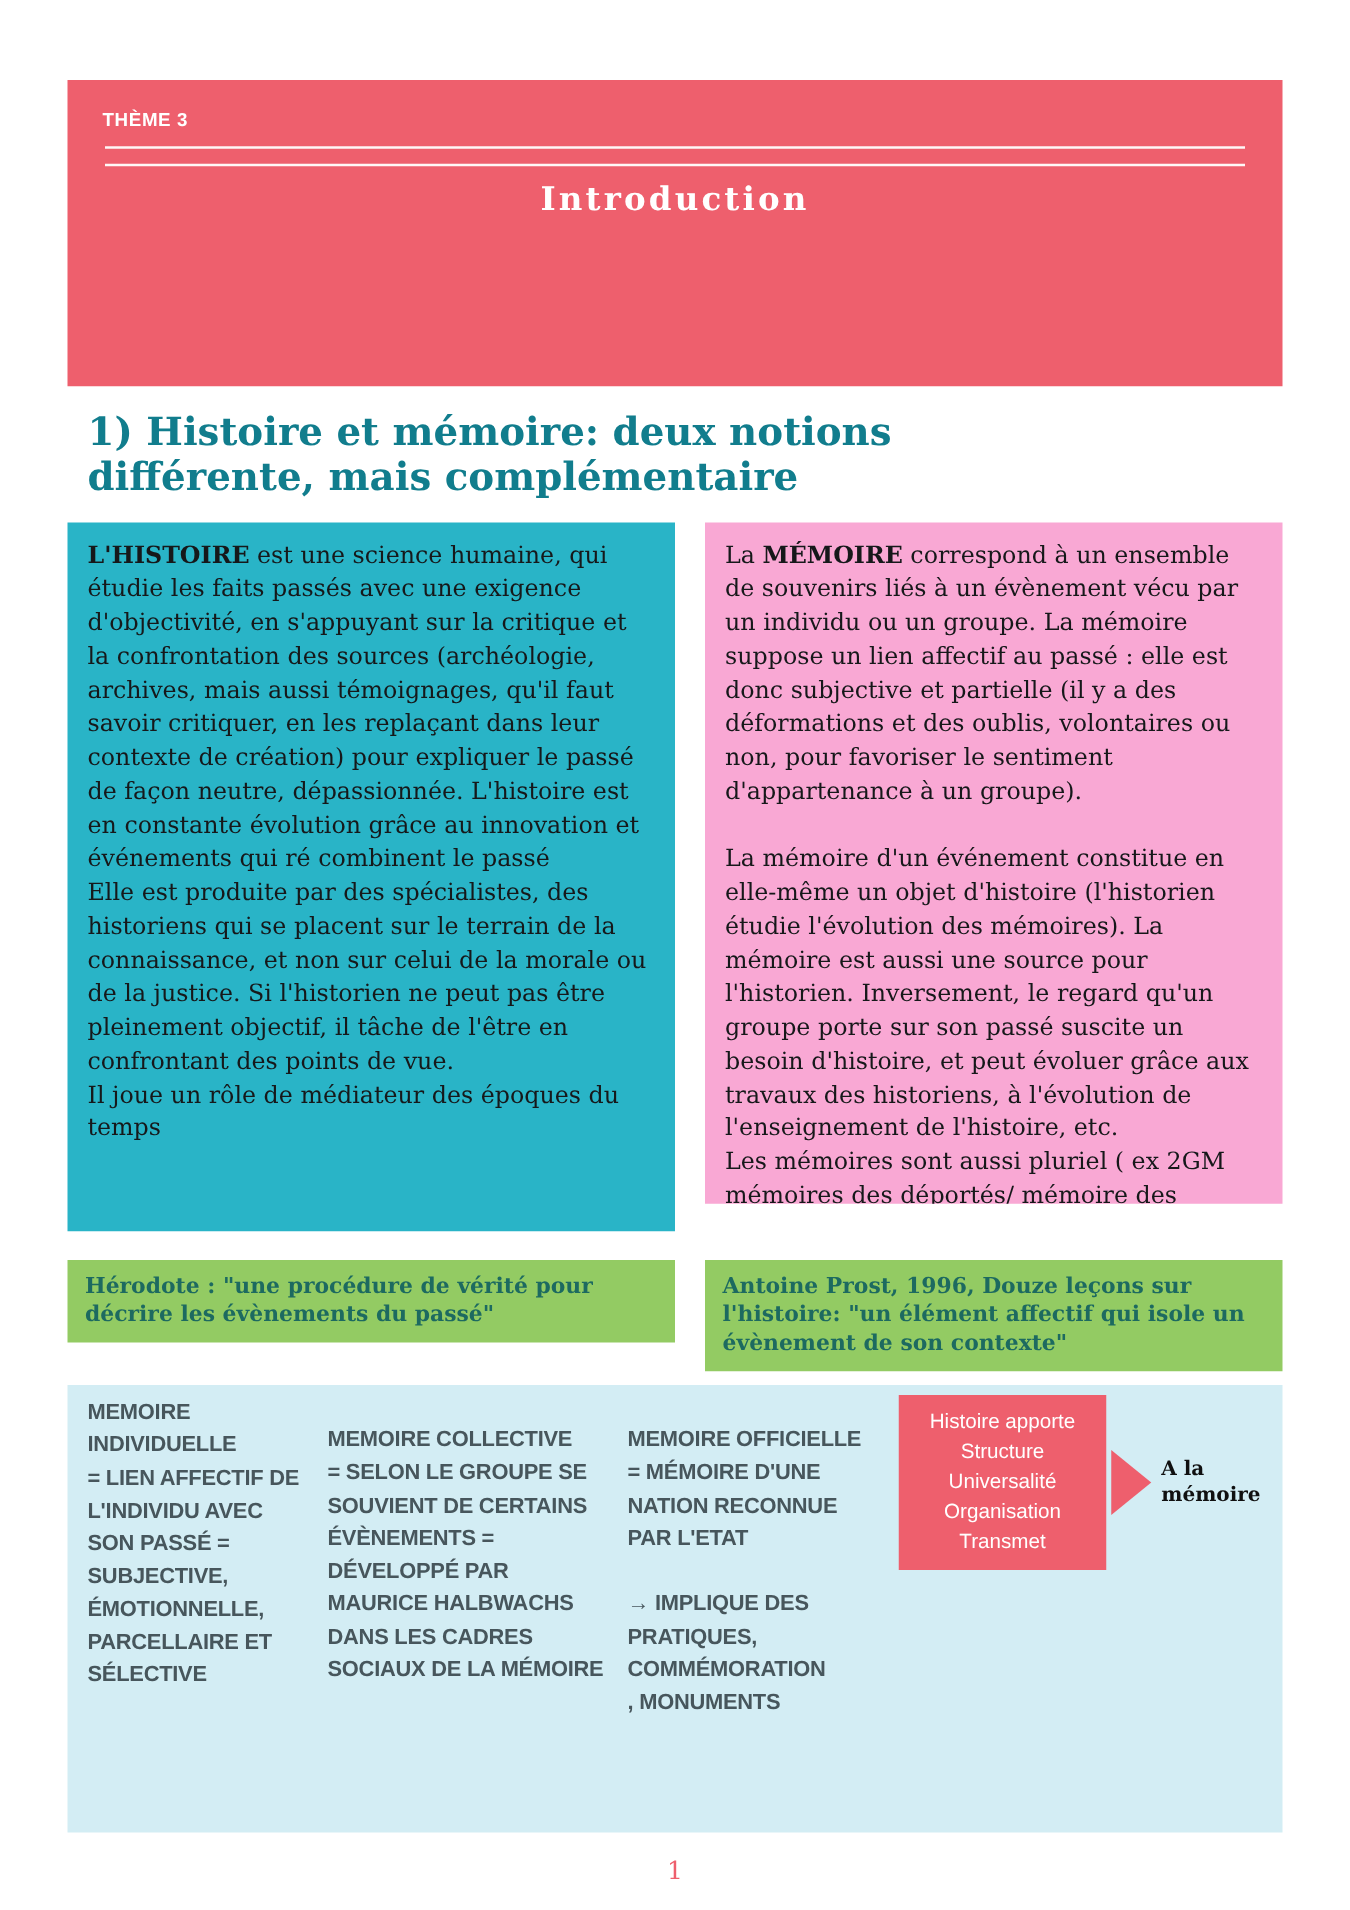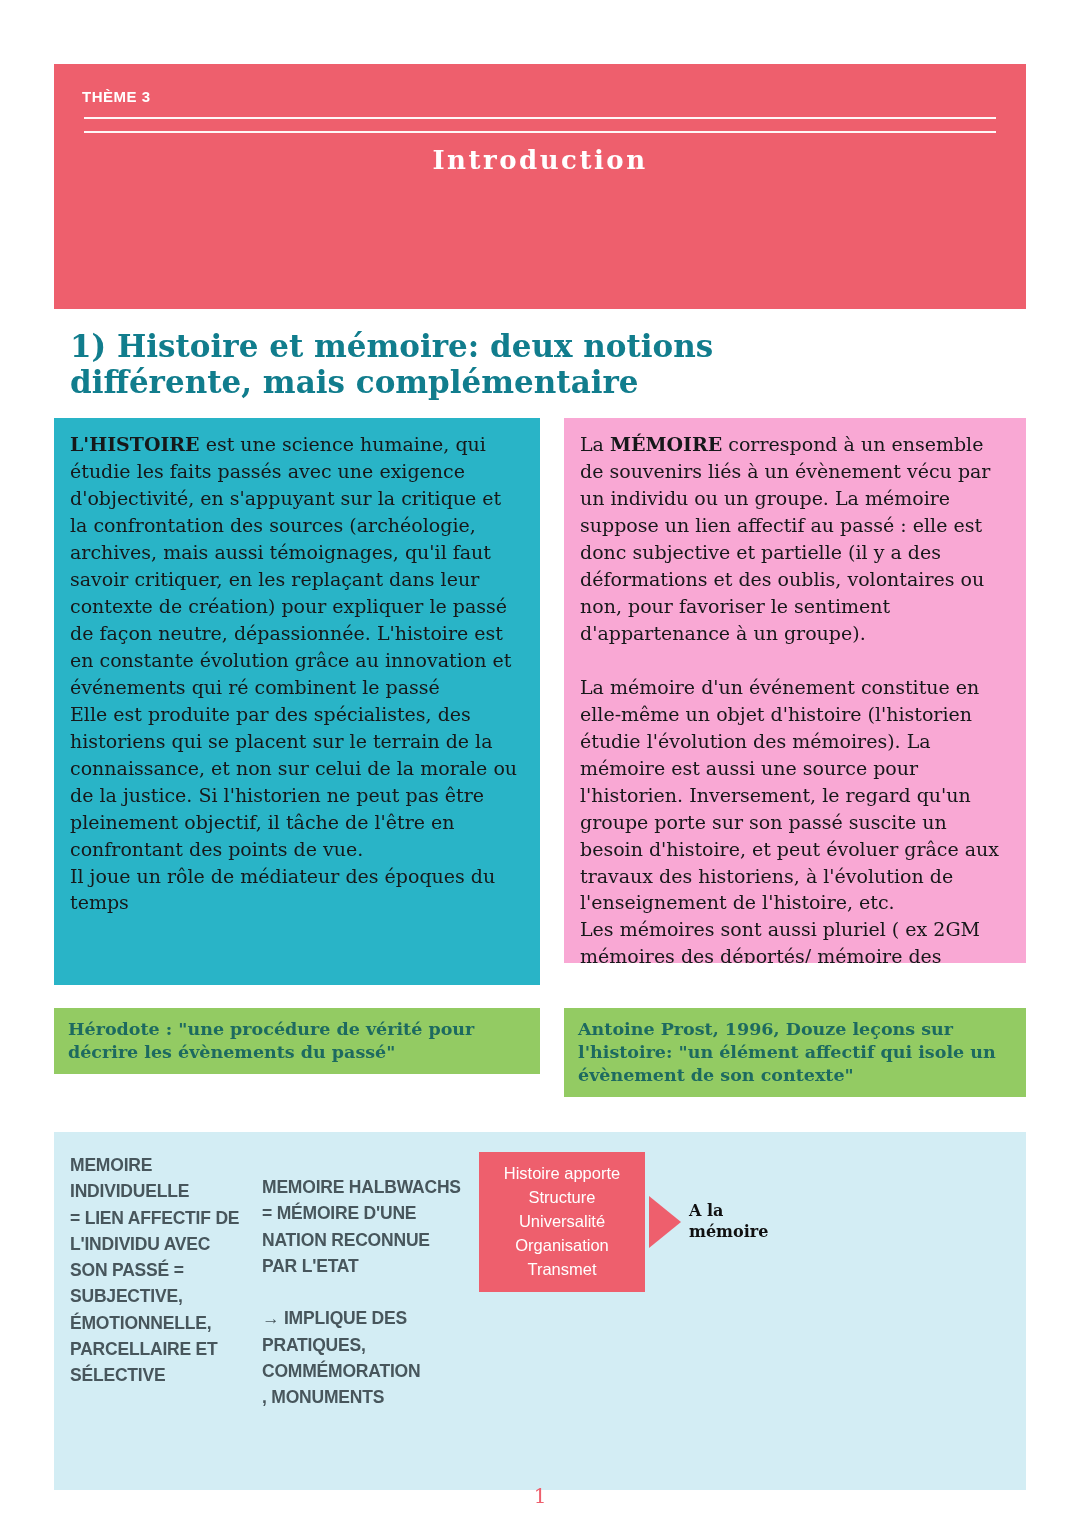--- a/index.html
+++ b/index.html
@@ -105,24 +105,23 @@
   }
   .quote-left  { width: 486px; }
   .quote-right { width: 462px; }
 
   
   .matrix {
     position: absolute;
     left: 54px; top: 1108px;
     width: 972px; height: 358px;
     background: #d3edf4;
-    padding: 20px 16px;
+    padding: 8px 16px;
     display: flex;
     gap: 12px;
-    margin-top: 24px;
   }
   .m-col {
     font-family: "Liberation Sans", "DejaVu Sans", sans-serif;
     font-stretch: condensed;
     font-weight: 700;
     font-size: 17.5px;
     line-height: 1.5;
     color: #47565c;
     white-space: pre-line;
     letter-spacing: -0.2px;
@@ -208,21 +207,23 @@
   </div>
 
   <div class="quotes">
     <div class="quote quote-left">Hérodote : "une procédure de vérité pour décrire les évènements du passé"</div>
     <div class="quote quote-right">Antoine Prost, 1996, Douze leçons sur l'histoire: "un élément affectif qui isole un évènement de son contexte"</div>
   </div>
 
   <div class="matrix">
     <div class="m-col m-col1">MEMOIRE INDIVIDUELLE
 = LIEN AFFECTIF DE L'INDIVIDU AVEC SON PASSÉ = SUBJECTIVE, ÉMOTIONNELLE, PARCELLAIRE ET SÉLECTIVE</div>
-    <div class="m-col m-col3 offset">MEMOIRE HALBWACHS
+    <div class="m-col m-col2 offset">MEMOIRE COLLECTIVE
+= SELON LE GROUPE SE SOUVIENT DE CERTAINS ÉVÈNEMENTS = DÉVELOPPÉ PAR MAURICE HALBWACHS DANS LES CADRES SOCIAUX DE LA MÉMOIRE</div>
+    <div class="m-col m-col3 offset">MEMOIRE OFFICIELLE
 = MÉMOIRE D'UNE NATION RECONNUE PAR L'ETAT
 
 → IMPLIQUE DES PRATIQUES,
 COMMÉMORATION
 , MONUMENTS</div>
     <div class="m-col4">
       <div class="card-row">
         <div class="coral-card">Histoire apporte
 Structure
 Universalité

